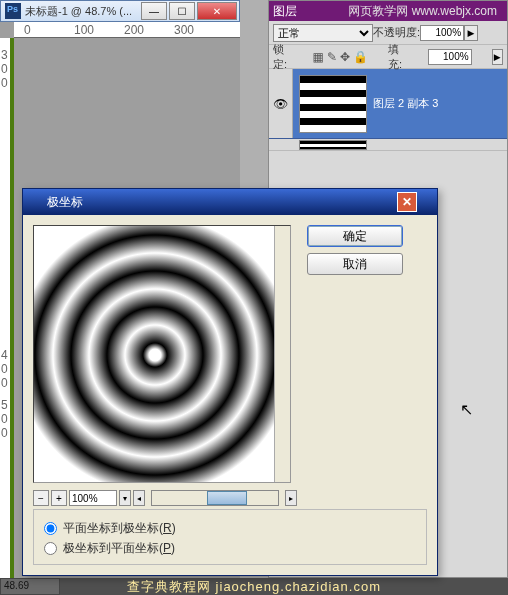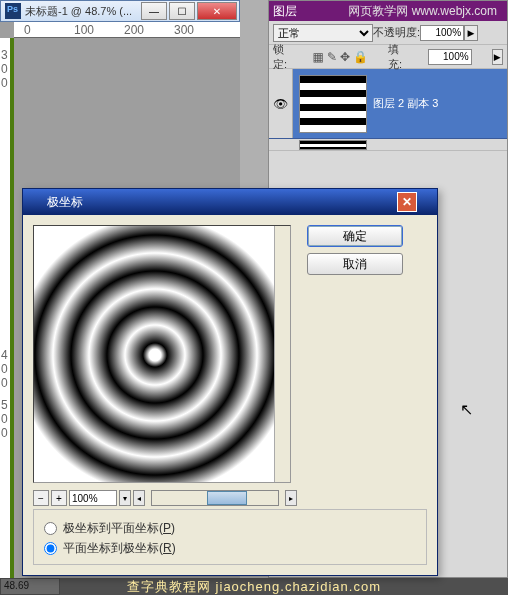--- a/index.html
+++ b/index.html
@@ -151,25 +151,25 @@
         <div class="chev">▸</div>
       </div>
     </div>
     <div class="dlg-buttons">
       <button class="dlg-btn primary">确定</button>
       <button class="dlg-btn">取消</button>
     </div>
   </div>
   <div class="radio-group">
     <label class="radio-row">
+      <input type="radio" name="polar" checked="" style="">
+      <span><span>平面坐标到极坐标(</span><span class="access">R</span><span>)</span></span>
+    </label>
+    <label class="radio-row">
       <input type="radio" name="polar" style="">
       <span><span>极坐标到平面坐标(</span><span class="access">P</span><span>)</span></span>
-    </label>
-    <label class="radio-row">
-      <input type="radio" name="polar" checked="" style="">
-      <span><span>平面坐标到极坐标(</span><span class="access">R</span><span>)</span></span>
     </label>
   </div>
 </div>
 
 <div class="cursor">↖</div>
 
 <div class="footer-watermark">查字典教程网 jiaocheng.chazidian.com</div>
 
 </body></html>

